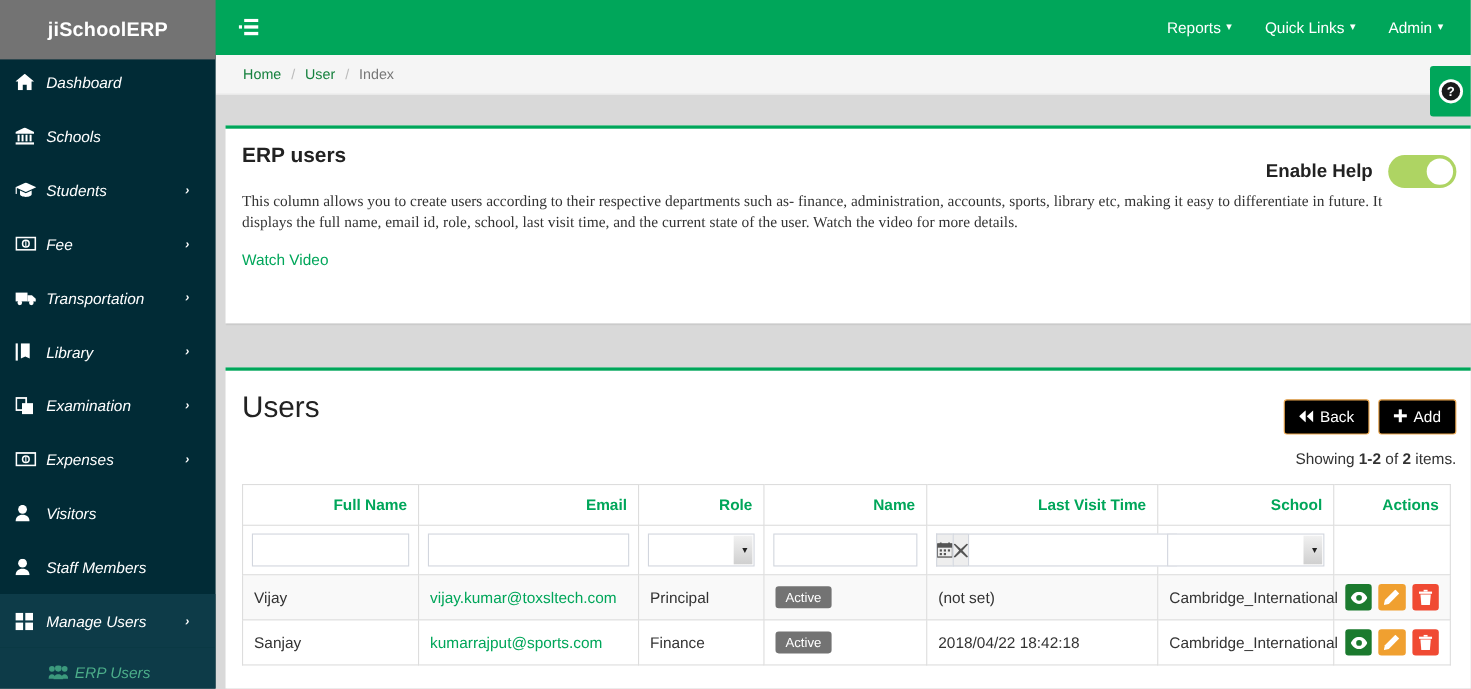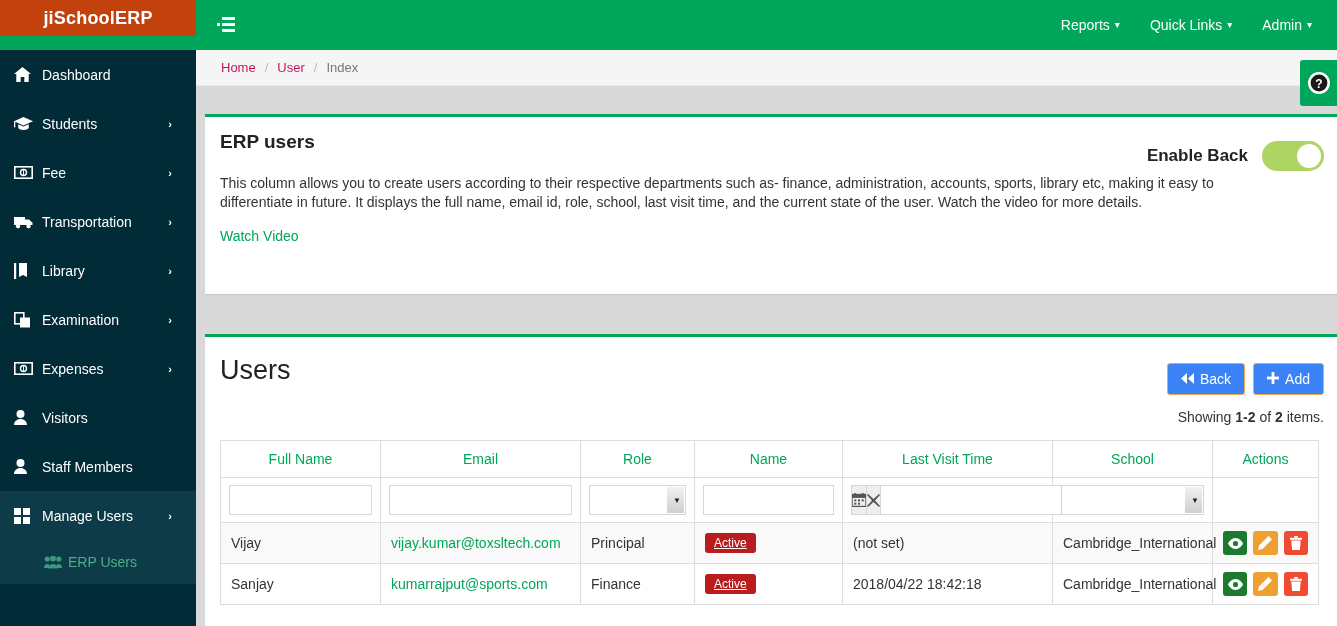--- a/index.html
+++ b/index.html
@@ -9,22 +9,22 @@
     font-family: "Liberation Sans", sans-serif;
     background: #d9d9d9;
   }
 
   
   #topbar {
     position: absolute; left: 0; top: 0; width: 1337px; height: 50px;
     background: #00a65a; z-index: 40;
   }
   #brand {
-    position: absolute; left: 0; top: 0; width: 196px; height: 36px;
-    background: #c2410c; display: flex; align-items: center; justify-content: center;
+    position: absolute; left: 0; top: 0; width: 196px; height: 54px;
+    background: #737373; display: flex; align-items: center; justify-content: center;
   }
   #brand .logo-text {
     color: #ffffff; font-size: 18px; font-weight: bold; letter-spacing: .2px;
   }
   #sidebar-toggle {
     position: absolute; left: 206px; top: 0; width: 40px; height: 50px;
     display: flex; align-items: center; justify-content: center; cursor: pointer;
   }
   #sidebar-toggle svg { display: block; }
 
@@ -36,21 +36,21 @@
     color: #ffffff; font-size: 14px; padding: 0 15px; height: 50px;
     display: flex; align-items: center; cursor: pointer; white-space: nowrap;
   }
   .topnav-item .caret {
     margin-left: 5px; font-size: 10px; line-height: 1;
   }
 
   
   #sidebar {
     position: absolute; left: 0; top: 50px; width: 196px; height: 576px;
-    background: #012b36; overflow: hidden; z-index: 30;
+    background: #012b36; overflow: hidden; z-index: 30; font-style: italic;
   }
   .side-item {
     position: relative; height: 49px; display: flex; align-items: center;
     padding-left: 14px; cursor: pointer; color: #b8c7ce;
   }
   .side-item .s-icon {
     width: 26px; height: 20px; display: flex; align-items: center;
     color: #ffffff; flex: none;
   }
   .side-item .s-label {
@@ -71,21 +71,21 @@
   
   #main {
     position: absolute; left: 196px; top: 50px; width: 1141px; height: 576px;
     background: #d9d9d9; overflow: hidden;
   }
   #breadcrumb-bar {
     position: relative; height: 36px; background: #f5f5f5;
     display: flex; align-items: center; padding-left: 25px;
     border-bottom: 1px solid #e9e9e9;
   }
-  .crumb { font-size: 13px; color: #be185d; cursor: pointer; }
+  .crumb { font-size: 13px; color: #15803d; cursor: pointer; }
   .crumb.plain { color: #777777; cursor: default; }
   .crumb-sep { font-size: 13px; color: #bbbbbb; padding: 0 9px; }
 
   #help-btn {
     position: absolute; right: 0px; top: 60px; width: 37px; height: 46px;
     background: #00a65a; border-radius: 3px 0 0 3px;
     display: flex; align-items: center; justify-content: center; cursor: pointer;
     z-index: 45;
   }
 
@@ -109,58 +109,58 @@
   #enable-help-toggle {
     width: 62px; height: 30px; border-radius: 15px; background: #aed463;
     position: relative; cursor: pointer;
   }
   #enable-help-toggle .knob {
     position: absolute; right: 3px; top: 3px; width: 24px; height: 24px;
     border-radius: 50%; background: #ffffff;
   }
   #help-desc {
     font-size: 14px; color: #333333; line-height: 19px;
-    padding: 21px 30px 0 15px; max-width: 1110px;
+    padding: 21px 30px 0 15px; max-width: 1110px; font-family: Liberation Serif, serif;
   }
   #watch-video {
     display: inline-block; font-size: 14px; color: #00a65a;
     padding: 16px 0 0 15px; cursor: pointer;
   }
 
   #panel-users {
     position: absolute; left: 9px; top: 284px; width: 1141px; height: 300px;
   }
   #users-title {
     font-size: 27px; color: #222222; font-weight: normal;
     padding: 18px 0 0 15px;
   }
   #users-actions {
     position: absolute; right: 22px; top: 26px; display: flex; gap: 8px;
   }
   .btn-orange {
-    background: #3b82f6; color: #ffffff; font-size: 14px;
+    background: #000000; color: #ffffff; font-size: 14px;
     border: 1px solid #eca64c; border-radius: 3px;
     padding: 7px 13px; cursor: pointer; display: flex; align-items: center; gap: 6px;
     line-height: 16px;
   }
   #summary {
     position: absolute; right: 22px; top: 72px;
     font-size: 14px; color: #333333;
   }
   #summary b { font-weight: bold; }
 
   
   #grid-wrap { position: absolute; left: 15px; top: 103px; width: 1098px; }
   table.grid { border-collapse: collapse; width: 1098px; table-layout: fixed; }
   table.grid th, table.grid td {
     border: 1px solid #dddddd; vertical-align: middle;
   }
   table.grid th {
-    color: #00a65a; font-size: 14px; font-weight: normal;
-    text-align: center; padding: 10px 10px; height: 35px;
+    color: #00a65a; font-size: 14px; font-weight: bold;
+    text-align: right; padding: 10px 10px; height: 35px;
   }
   table.grid td { padding: 8px 10px; font-size: 14px; color: #333333; height: 40px; }
   tr.filters td { padding: 7px 8px; background: #ffffff; }
   tr.row-alt td { background: #f9f9f9; }
 
   .f-input {
     width: 100%; height: 30px; border: 1px solid #d2d6de; background: #ffffff;
     padding: 3px 6px; font-size: 13px; font-family: "Liberation Sans", sans-serif;
     color: #333; border-radius: 0;
   }
@@ -182,22 +182,22 @@
     width: 38px; height: 30px; border: 1px solid #d2d6de; border-right: none;
     background: #eeeeee; display: flex; align-items: center; justify-content: center;
     cursor: pointer; color: #555555;
   }
   .date-input {
     flex: 1; height: 30px; border: 1px solid #d2d6de; background: #ffffff;
     padding: 3px 6px; font-size: 13px; font-family: "Liberation Sans", sans-serif;
   }
 
   .badge-active {
-    display: inline-block; background: #b91c1c; color: #ffffff;
-    font-size: 12px; padding: 3px 9px; border-radius: 3px; line-height: 14px; text-decoration: underline;
+    display: inline-block; background: #737373; color: #ffffff;
+    font-size: 12px; padding: 3px 9px; border-radius: 3px; line-height: 14px;
   }
   .act-group { display: flex; gap: 6px; }
   .act-btn {
     width: 26px; height: 24px; border-radius: 3px; display: flex;
     align-items: center; justify-content: center; cursor: pointer;
   }
   .act-view { background: #1b7a2e; }
   .act-edit { background: #f0a030; }
   .act-del  { background: #f04a33; }
   .act-btn svg { display: block; }
@@ -241,20 +241,33 @@
 
   <div class="side-item">
     <span class="s-icon">
       <svg width="17" height="15" viewBox="0 0 17 15">
           <path d="M8.5 0L0 7h2.3v8h4.4v-5h3.6v5h4.4V7H17z" fill="#fff"></path>
         </svg>
     </span>
     <span class="s-label">Dashboard</span>
   </div>
 
+  <div class="side-item">
+    <span class="s-icon">
+      <svg width="17" height="16" viewBox="0 0 17 16">
+        <path d="M8.5 0L0 4v1.5h17V4z" fill="#fff"></path>
+        <rect x="2" y="6.5" width="1.8" height="6" fill="#fff"></rect>
+        <rect x="5.6" y="6.5" width="1.8" height="6" fill="#fff"></rect>
+        <rect x="9.2" y="6.5" width="1.8" height="6" fill="#fff"></rect>
+        <rect x="12.9" y="6.5" width="1.8" height="6" fill="#fff"></rect>
+        <rect x="0" y="13.4" width="17" height="2" fill="#fff"></rect>
+      </svg>
+    </span>
+    <span class="s-label">Schools</span>
+  </div>
 
   <div class="side-item">
     <span class="s-icon">
       <svg width="19" height="14" viewBox="0 0 19 14">
         <path d="M9.5 0L0 4.3l9.5 4.3L19 4.3z" fill="#fff"></path>
         <path d="M4.2 7.2v3.4c0 1.3 2.4 2.4 5.3 2.4s5.3-1.1 5.3-2.4V7.2L9.5 9.6z" fill="#fff"></path>
         <rect x="0" y="4.3" width="1.3" height="6" fill="#fff"></rect>
       </svg>
     </span>
     <span class="s-label">Students</span>
@@ -375,21 +388,21 @@
     <span class="crumb-sep">/</span>
     <span class="crumb">User</span>
     <span class="crumb-sep">/</span>
     <span class="crumb plain">Index</span>
   </div>
 
   <div id="panel-help" class="panel">
     <div class="panel-title">ERP users</div>
 
     <div id="enable-help-wrap">
-      <span id="enable-help-label">Enable Back</span>
+      <span id="enable-help-label">Enable Help</span>
       <div id="enable-help-toggle">
         <span class="knob"></span>
       </div>
     </div>
 
     <div id="help-desc">This column allows you to create users according to their respective departments such as- finance, administration, accounts, sports, library etc, making it easy to differentiate in future. It displays the full name, email id, role, school, last visit time, and the current state of the user. Watch the video for more details.</div>
     <span id="watch-video">Watch Video</span>
   </div>
 
   <div id="panel-users" class="panel">

